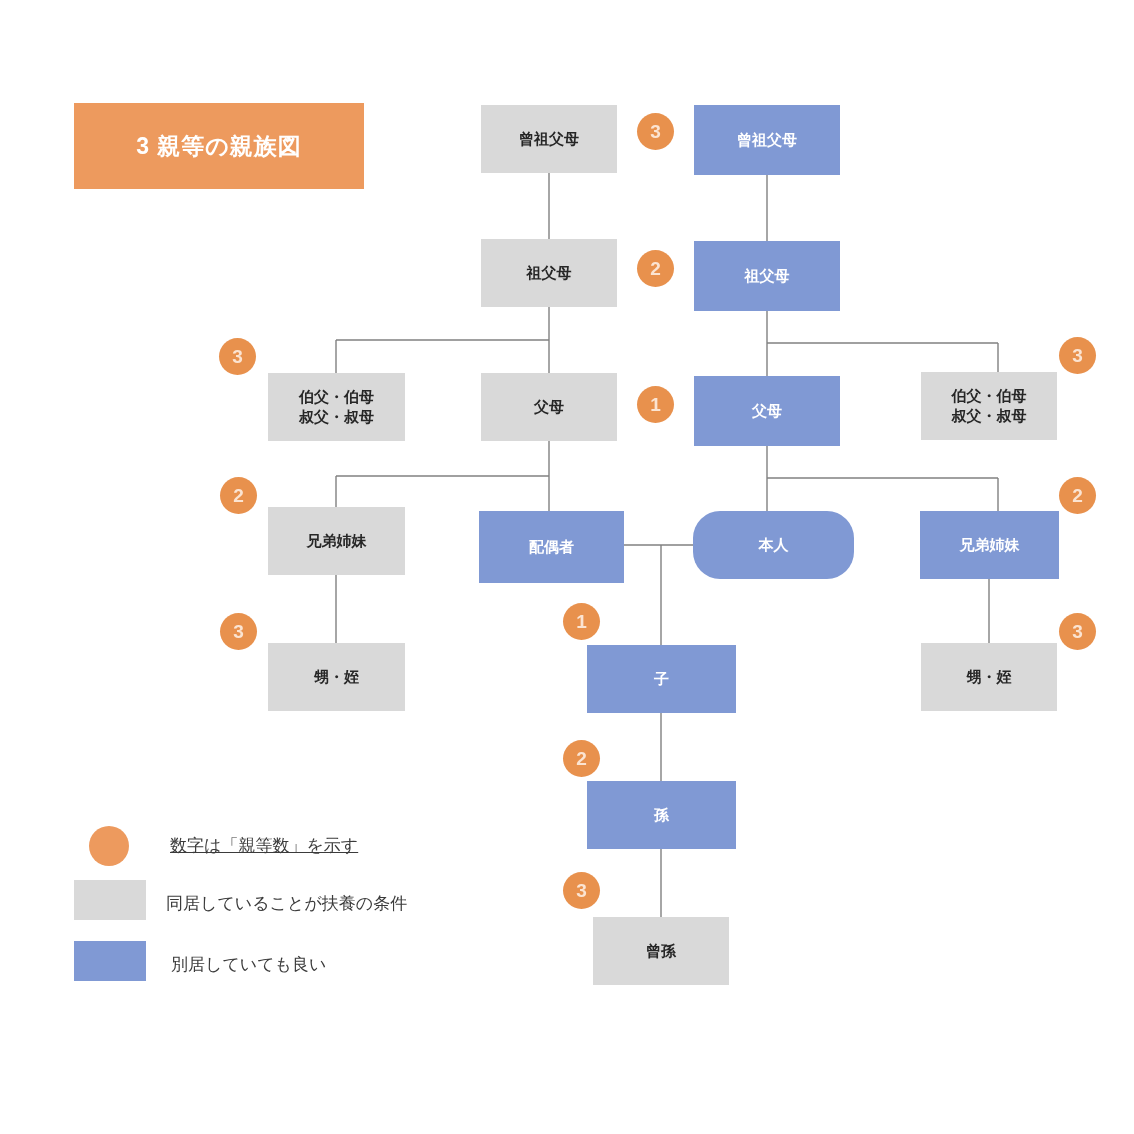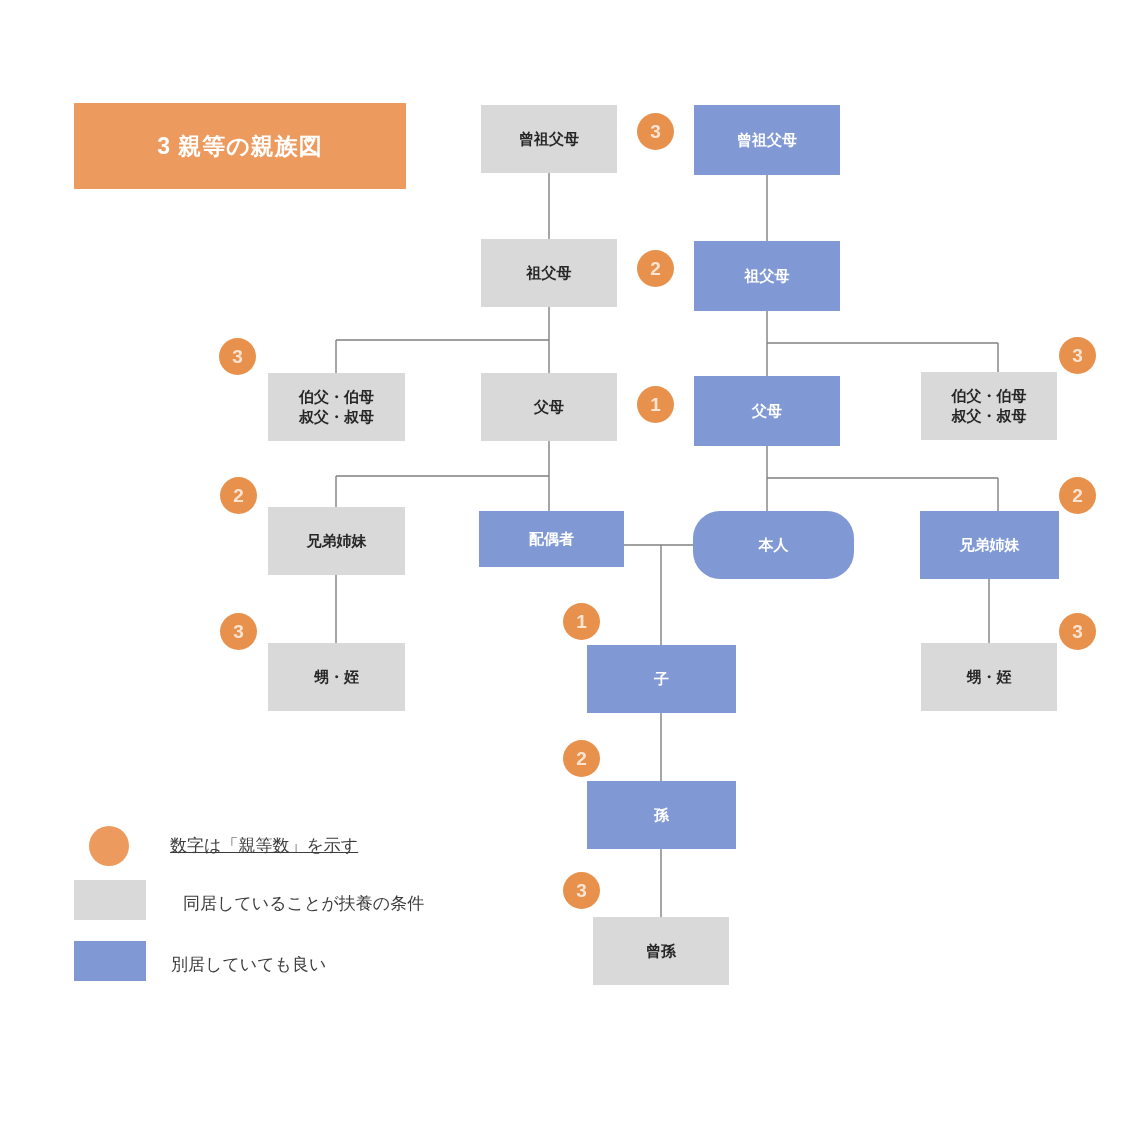--- a/index.html
+++ b/index.html
@@ -10,21 +10,21 @@
     font-family:"Liberation Sans","DejaVu Sans",sans-serif;
     position:relative;
     overflow:hidden;
     -webkit-font-smoothing:antialiased;
   }
   #canvas{position:absolute;left:0;top:0;width:1134px;height:1134px;}
 
   
   .title-banner{
     position:absolute;
-    left:74px;top:103px;width:332px;height:86px;
+    left:74px;top:103px;width:290px;height:86px;
     background:#ED9A5E;
     display:flex;align-items:center;justify-content:center;
     box-sizing:border-box;
   }
   .title-banner .title-text{
     color:#ffffff;
     font-size:23px;
     font-weight:bold;
     letter-spacing:1px;
     white-space:nowrap;
@@ -111,21 +111,21 @@
       <div class="node blue" style="left: 694px; top: 105px; width: 146px; height: 70px; font-size: 15px;"><span class="node-label">曾祖父母</span></div>
       <div class="node gray" style="left: 481px; top: 239px; width: 136px; height: 68px; font-size: 15px;"><span class="node-label">祖父母</span></div>
       <div class="node blue" style="left: 694px; top: 241px; width: 146px; height: 70px; font-size: 15px;"><span class="node-label">祖父母</span></div>
       <div class="node gray" style="left: 268px; top: 373px; width: 137px; height: 68px; font-size: 15px;"><span class="node-label">伯父・伯母
 叔父・叔母</span></div>
       <div class="node gray" style="left: 481px; top: 373px; width: 136px; height: 68px; font-size: 15px;"><span class="node-label">父母</span></div>
       <div class="node blue" style="left: 694px; top: 376px; width: 146px; height: 70px; font-size: 15px;"><span class="node-label">父母</span></div>
       <div class="node gray" style="left: 921px; top: 372px; width: 136px; height: 68px; font-size: 15px;"><span class="node-label">伯父・伯母
 叔父・叔母</span></div>
       <div class="node gray" style="left: 268px; top: 507px; width: 137px; height: 68px; font-size: 15px;"><span class="node-label">兄弟姉妹</span></div>
-      <div class="node blue" style="left: 479px; top: 511px; width: 145px; height: 56px; font-size: 15px;"><span class="node-label">配偶者</span></div>
+      <div class="node blue" style="left: 479px; top: 511px; width: 145px; height: 72px; font-size: 15px;"><span class="node-label">配偶者</span></div>
       <div class="node blue" style="left: 693px; top: 511px; width: 161px; height: 68px; font-size: 15px; border-radius: 27px;"><span class="node-label">本人</span></div>
       <div class="node blue" style="left: 920px; top: 511px; width: 139px; height: 68px; font-size: 15px;"><span class="node-label">兄弟姉妹</span></div>
       <div class="node gray" style="left: 268px; top: 643px; width: 137px; height: 68px; font-size: 15px;"><span class="node-label">甥・姪</span></div>
       <div class="node blue" style="left: 587px; top: 645px; width: 149px; height: 68px; font-size: 15px;"><span class="node-label">子</span></div>
       <div class="node gray" style="left: 921px; top: 643px; width: 136px; height: 68px; font-size: 15px;"><span class="node-label">甥・姪</span></div>
       <div class="node blue" style="left: 587px; top: 781px; width: 149px; height: 68px; font-size: 15px;"><span class="node-label">孫</span></div>
       <div class="node gray" style="left: 593px; top: 917px; width: 136px; height: 68px; font-size: 15px;"><span class="node-label">曾孫</span></div>
     </div>
 
   <div id="degrees">
@@ -140,18 +140,18 @@
       <div class="degree" style="left: 563px; top: 603px; width: 37px; height: 37px;">1</div>
       <div class="degree" style="left: 1059px; top: 613px; width: 37px; height: 37px;">3</div>
       <div class="degree" style="left: 563px; top: 740px; width: 37px; height: 37px;">2</div>
       <div class="degree" style="left: 563px; top: 872px; width: 37px; height: 37px;">3</div>
     </div>
 
   <div class="legend" id="legend">
       <div class="legend-swatch circle" style="left: 89px; top: 826px; width: 40px; height: 40px;"></div>
       <div class="legend-text" style="left: 170px; top: 837px; text-decoration: underline;">数字は「親等数」を示す</div>
       <div class="legend-swatch gray" style="left: 74px; top: 880px; width: 72px; height: 40px;"></div>
-      <div class="legend-text" style="left: 183px; top: 895px;">同居していることが扶養の条件</div>
+      <div class="legend-text" style="left: 166px; top: 895px;">同居していることが扶養の条件</div>
       <div class="legend-swatch blue" style="left: 74px; top: 941px; width: 72px; height: 40px;"></div>
       <div class="legend-text" style="left: 171px; top: 956px;">別居していても良い</div>
     </div>
 
 </div>
 
 </body></html>

